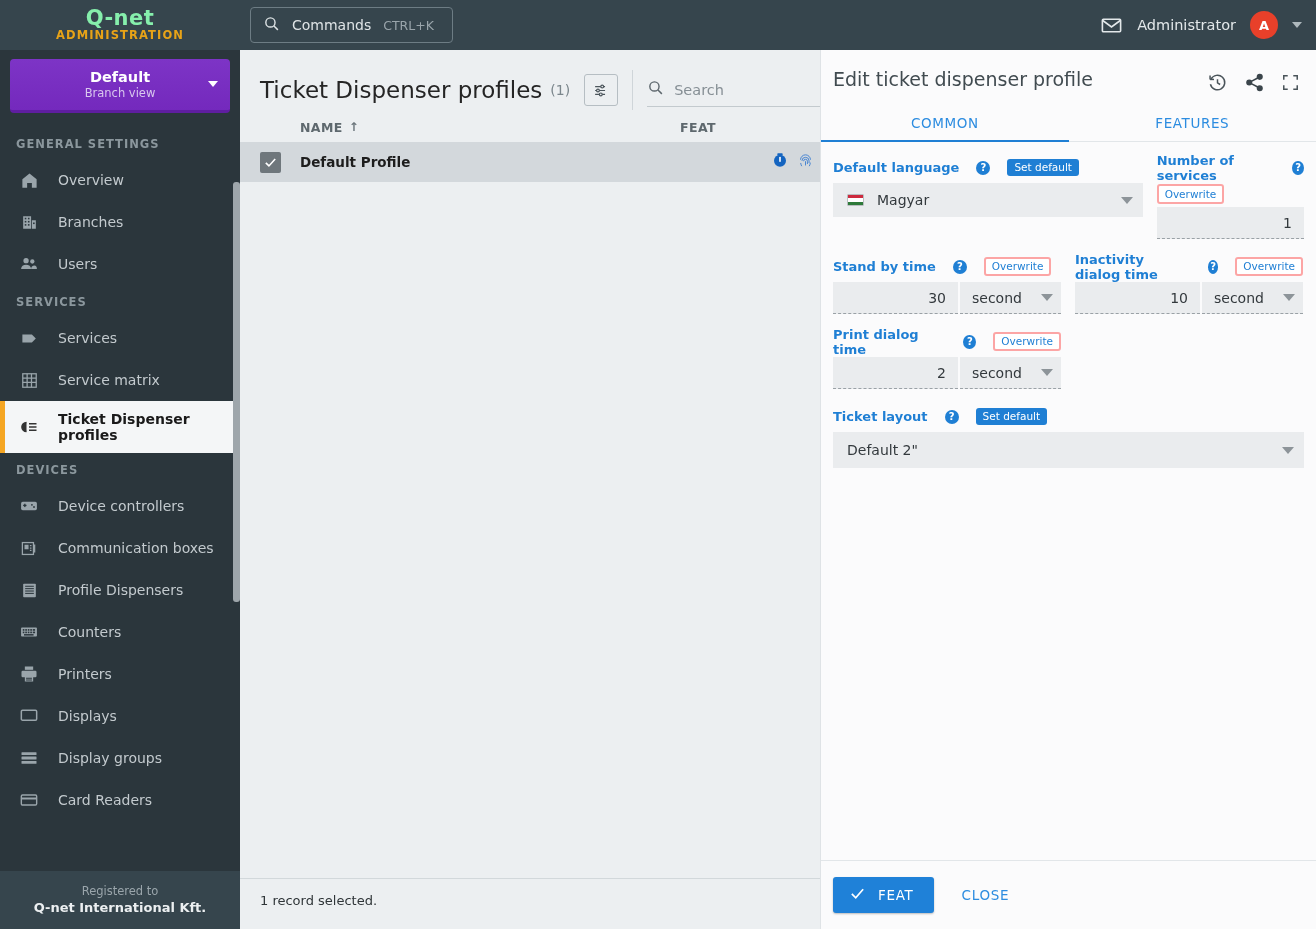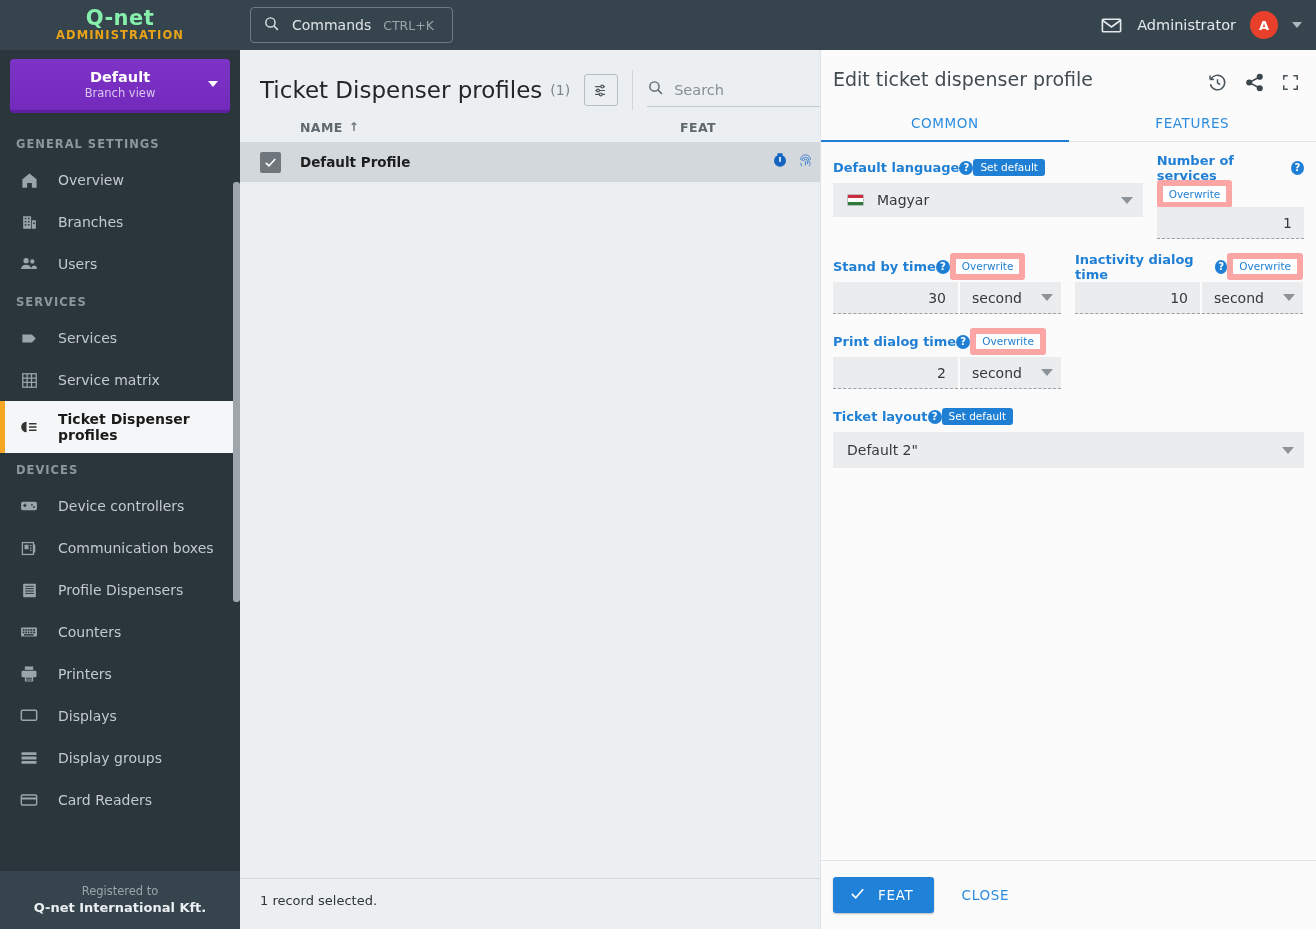--- a/index.html
+++ b/index.html
@@ -173,33 +173,33 @@
     flex: 1; text-align: center; font-size: 13.5px; color: #2c8ce0;
     letter-spacing: .6px; padding: 8px 0 10px 0; cursor: pointer; position: relative;
   }
   .tab.active { font-weight: normal; }
   .tab.active::after {
     content:""; position: absolute; left: 0; right: 0; bottom: -1px; height: 2px; background: #1f7fd4;
   }
   .form { flex: 1; padding: 16px 12px 0 12px; overflow: hidden; }
   .frow { display: flex; gap: 14px; margin-bottom: 18px; }
   .fcol { display: flex; flex-direction: column; }
-  .flabel-line { display: flex; align-items: center; gap: 0; margin-bottom: 6px; height: 19px;}
+  .flabel-line { display: flex; align-items: center; gap: 17px; margin-bottom: 6px; height: 19px;}
   .flabel { font-size: 13px; font-weight: bold; color: #1f7fd4; }
   .qmark {
     width: 14px; height: 14px; border-radius: 50%; background: #1f7fd4; color: #fff;
     font-size: 10px; font-weight: bold; display: flex; align-items: center; justify-content: center;
     cursor: pointer; line-height: 14px;
   }
   .badge-filled {
     background: #1f7fd4; color: #fff; font-size: 10.5px; border-radius: 3px;
     padding: 3px 7px; cursor: pointer; line-height: 11px;
   }
   .badge-outline {
-    border: 6px solid #fca5a5; color: #1f7fd4; font-size: 10.5px; border-radius: 3px;
+    border: 2px solid #fca5a5; color: #1f7fd4; font-size: 10.5px; border-radius: 3px;
     padding: 2px 6px; cursor: pointer; background: #fff; line-height: 11px;
   }
   .select-field {
     background: #eaecee; height: 34px; display: flex; align-items: center;
     padding: 0 10px 0 14px; cursor: pointer; position: relative;
   }
   .select-val { font-size: 14px; color: #33393d; flex: 1; }
   .caret-dn {
     width: 0; height: 0; border-left: 6px solid transparent; border-right: 6px solid transparent;
     border-top: 7px solid #8d9499;

